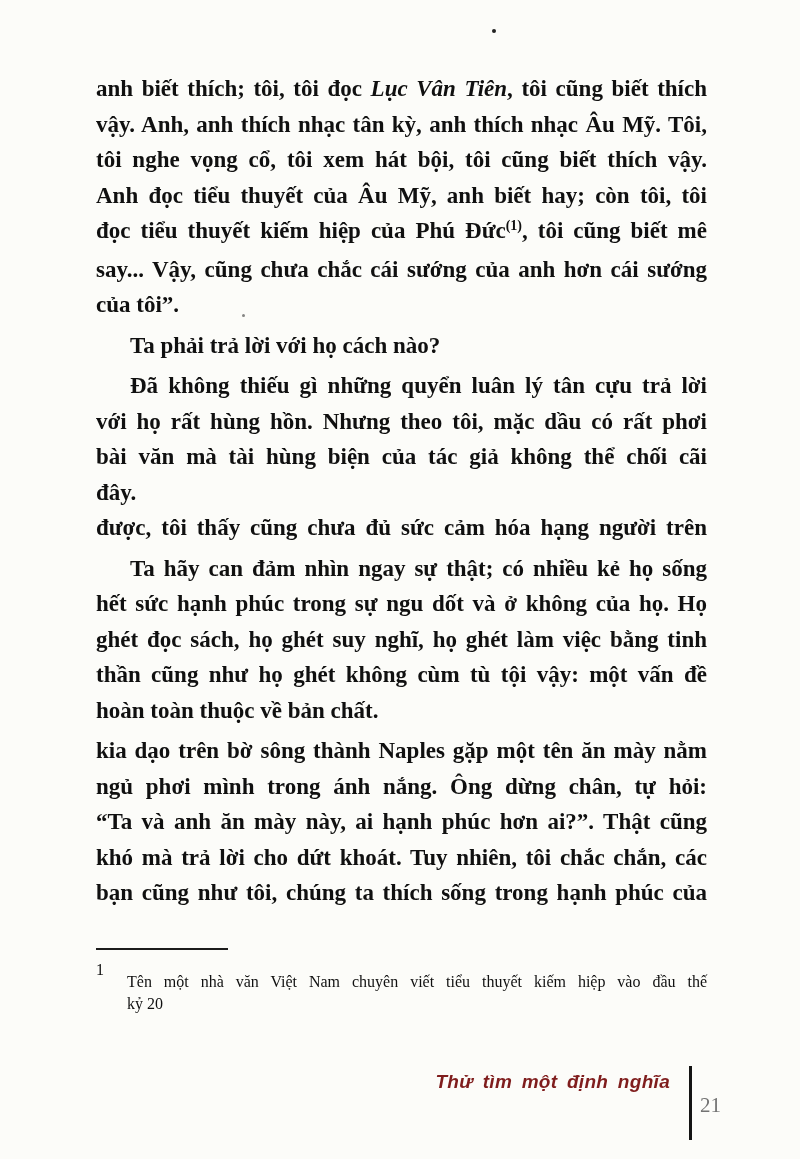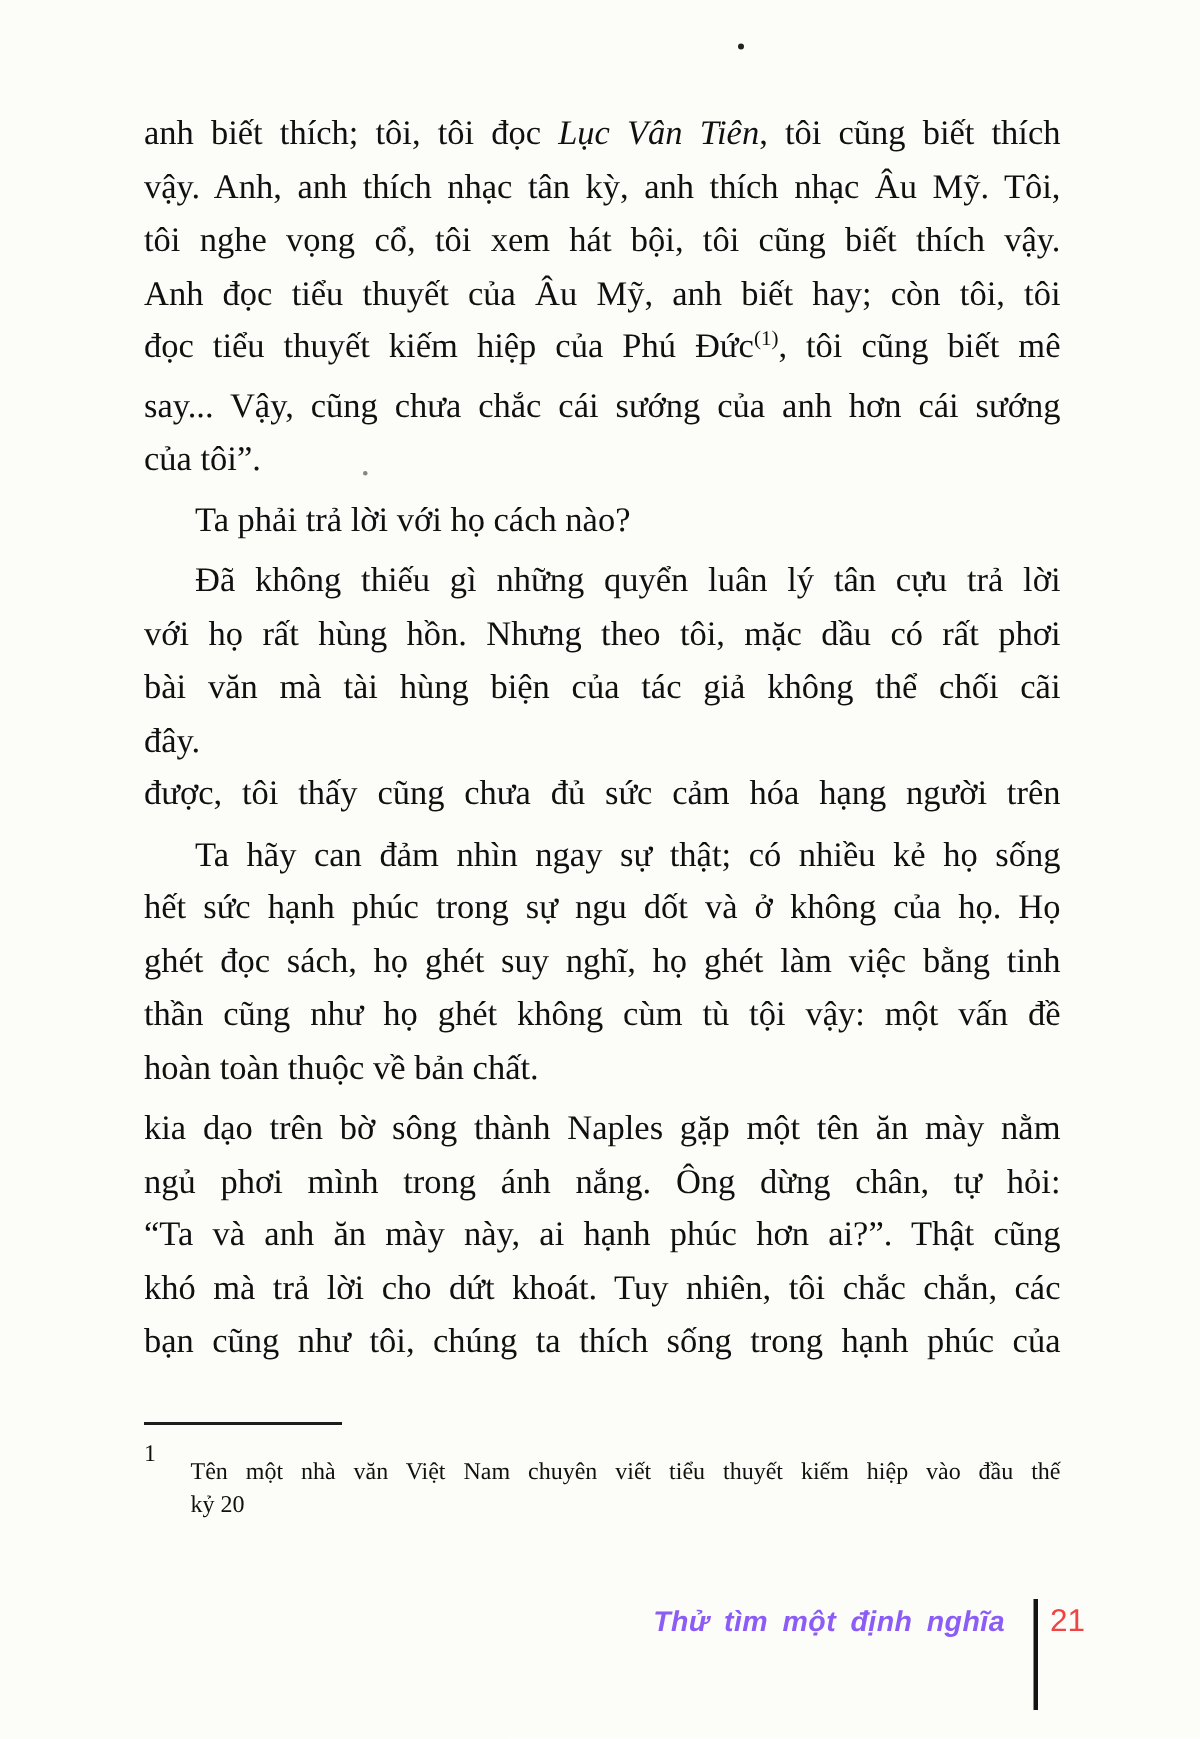--- a/index.html
+++ b/index.html
@@ -13,21 +13,21 @@
     color: #101010;
   }
   .body-text {
     position: absolute;
     left: 96px;
     top: 71px;
     width: 611px;
     font-size: 23px;
     line-height: 35.5px;
   }
-  .para { margin: 0; }
+  .para { margin: 0; font-weight: bold; }
   .para + .para { margin-top: 5px; }
   .line {
     text-align: justify;
     text-align-last: justify;
   }
   .line.end { text-align-last: auto; }
   .line.ind { text-indent: 34px; }
   .book-italic { font-style: italic; }
   .fnref {
     font-size: 14px;
@@ -62,37 +62,37 @@
     left: 0;
     top: 1071px;
     width: 670px;
     text-align: right;
     font-family: "Liberation Sans", "DejaVu Sans", sans-serif;
     font-style: italic;
     font-weight: bold;
     font-size: 19px;
     letter-spacing: 0.3px;
     word-spacing: 4px;
-    color: #8b5cf6;
+    color: #7f1d1d;
   }
   .footer-bar {
     position: absolute;
     left: 689px;
     top: 1066px;
     width: 3px;
     height: 74px;
     background: #141414;
   }
   .page-num {
     position: absolute;
     left: 700px;
-    top: 1069px;
-    font-family: Liberation Sans, sans-serif;
+    top: 1093px;
+    font-family: Liberation Serif, serif;
     font-size: 21px;
-    color: #ef4444;
+    color: #737373;
   }
   .speck {
     position: absolute;
     border-radius: 50%;
     background: #222;
   }
   .speck-1 { left: 492px; top: 29px; width: 4px; height: 4px; }
   .speck-2 { left: 242px; top: 314px; width: 3px; height: 3px; opacity: .55; }
 </style>
 </head>

